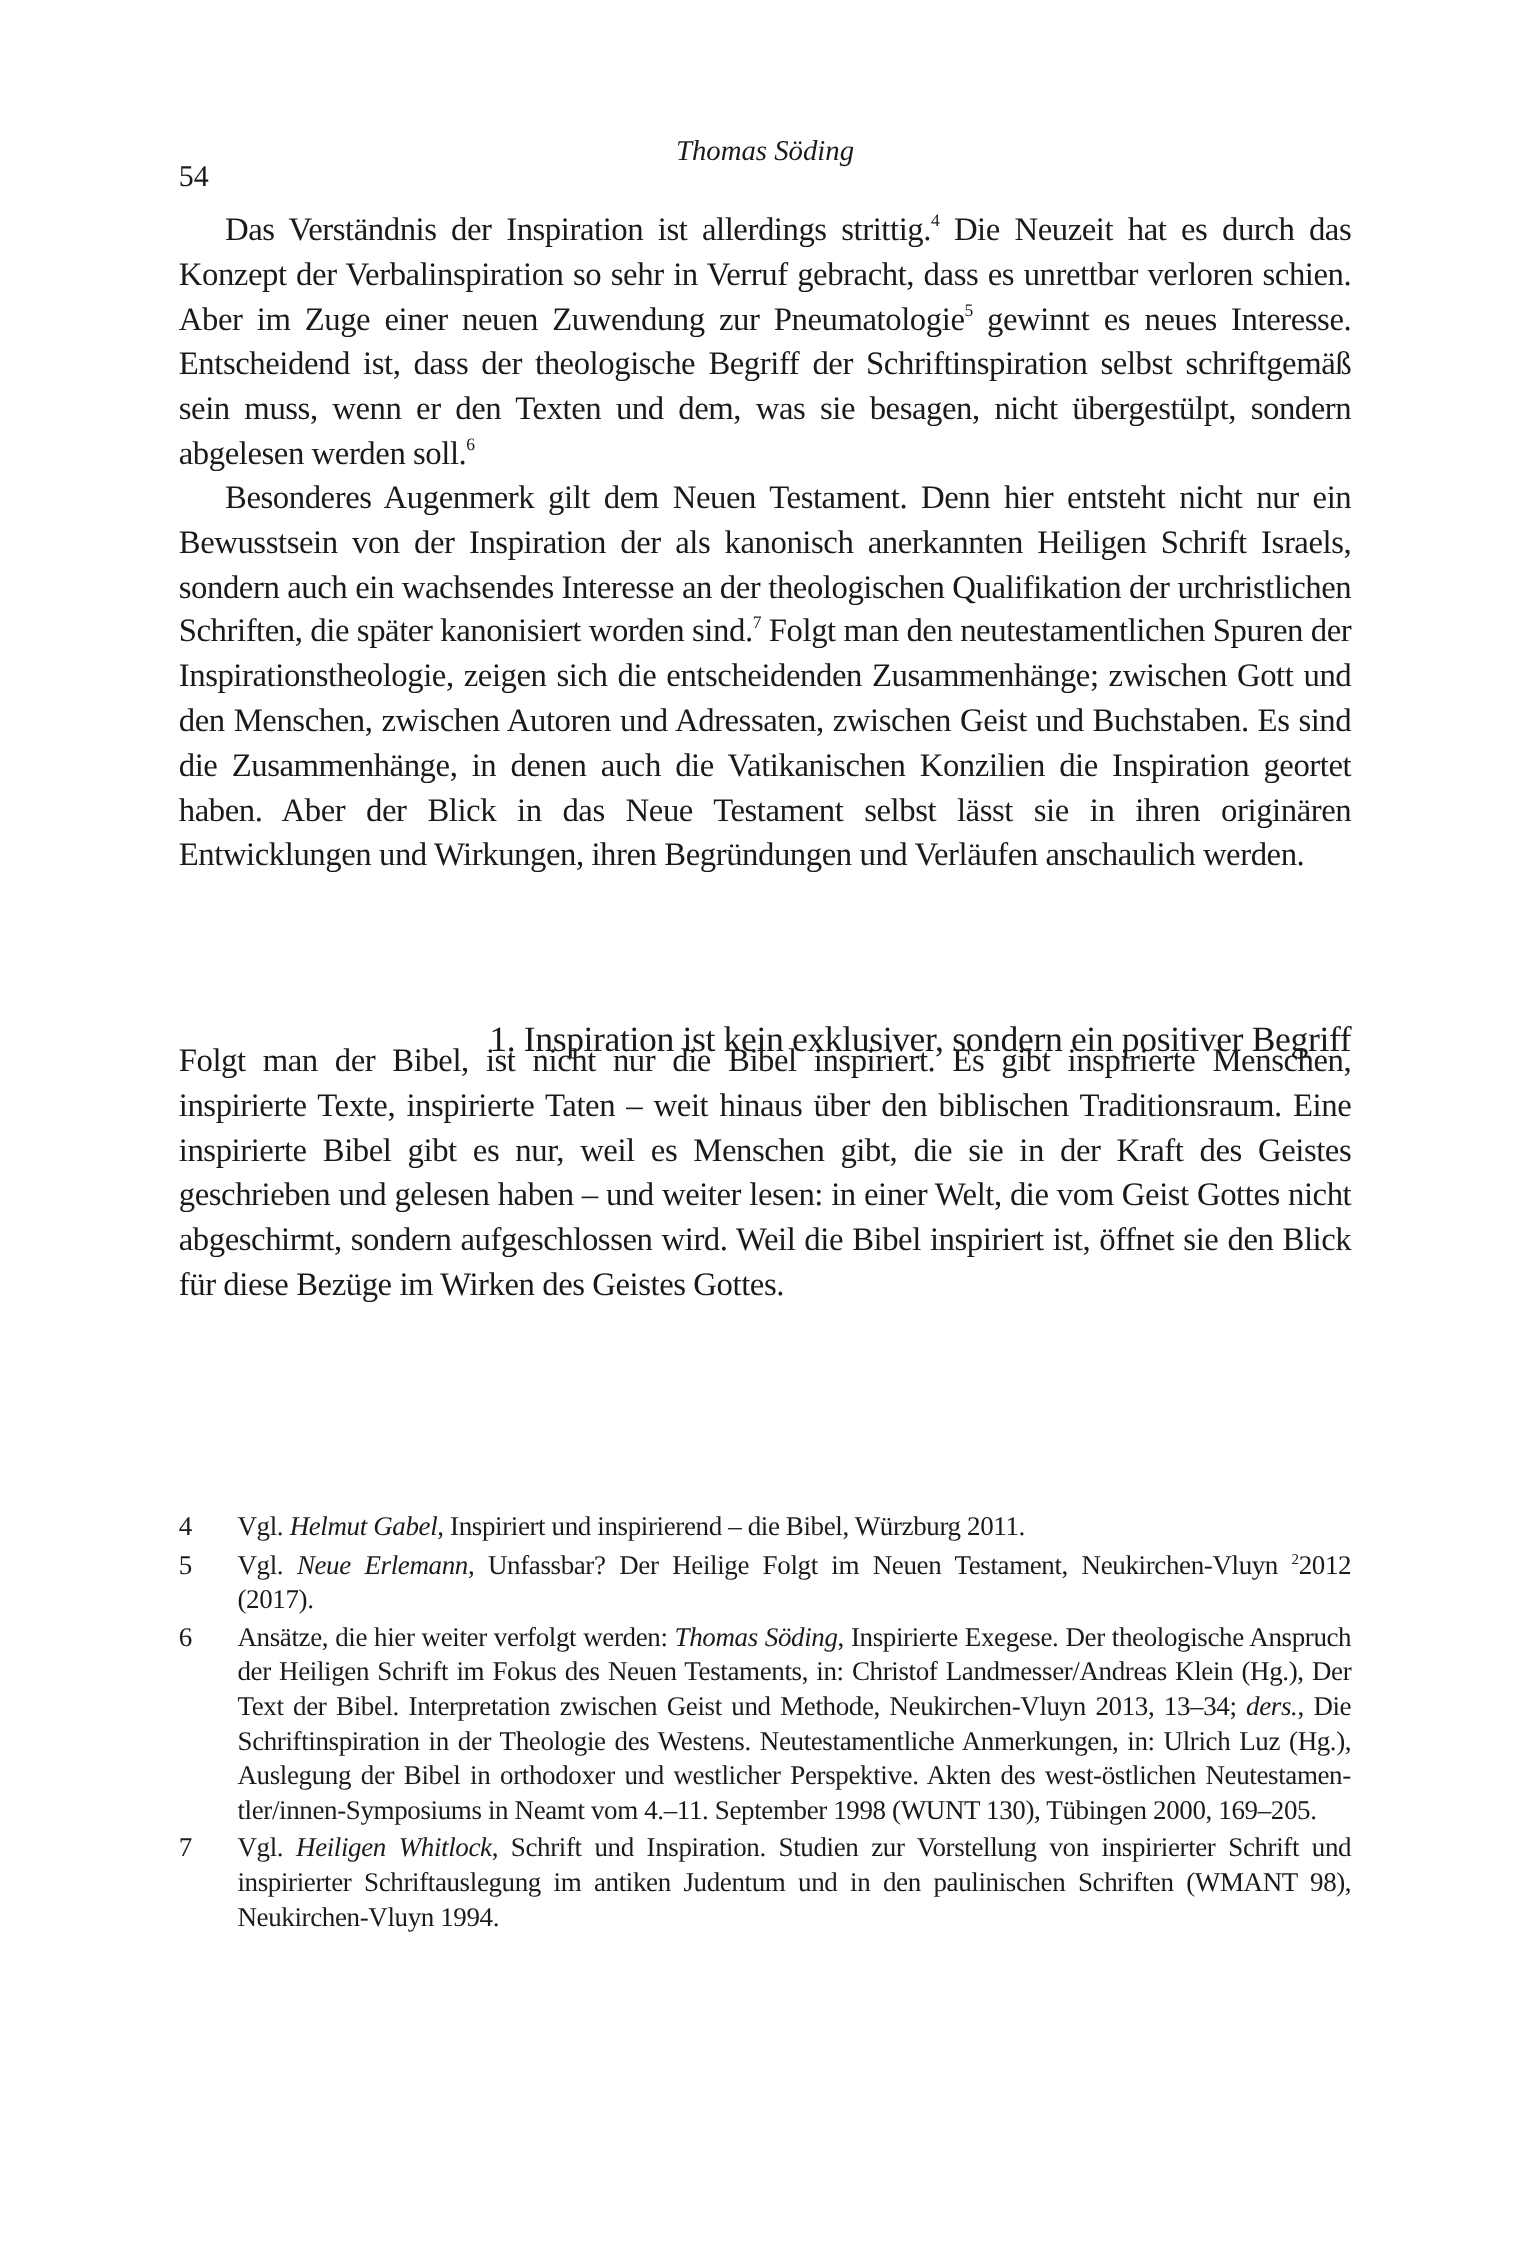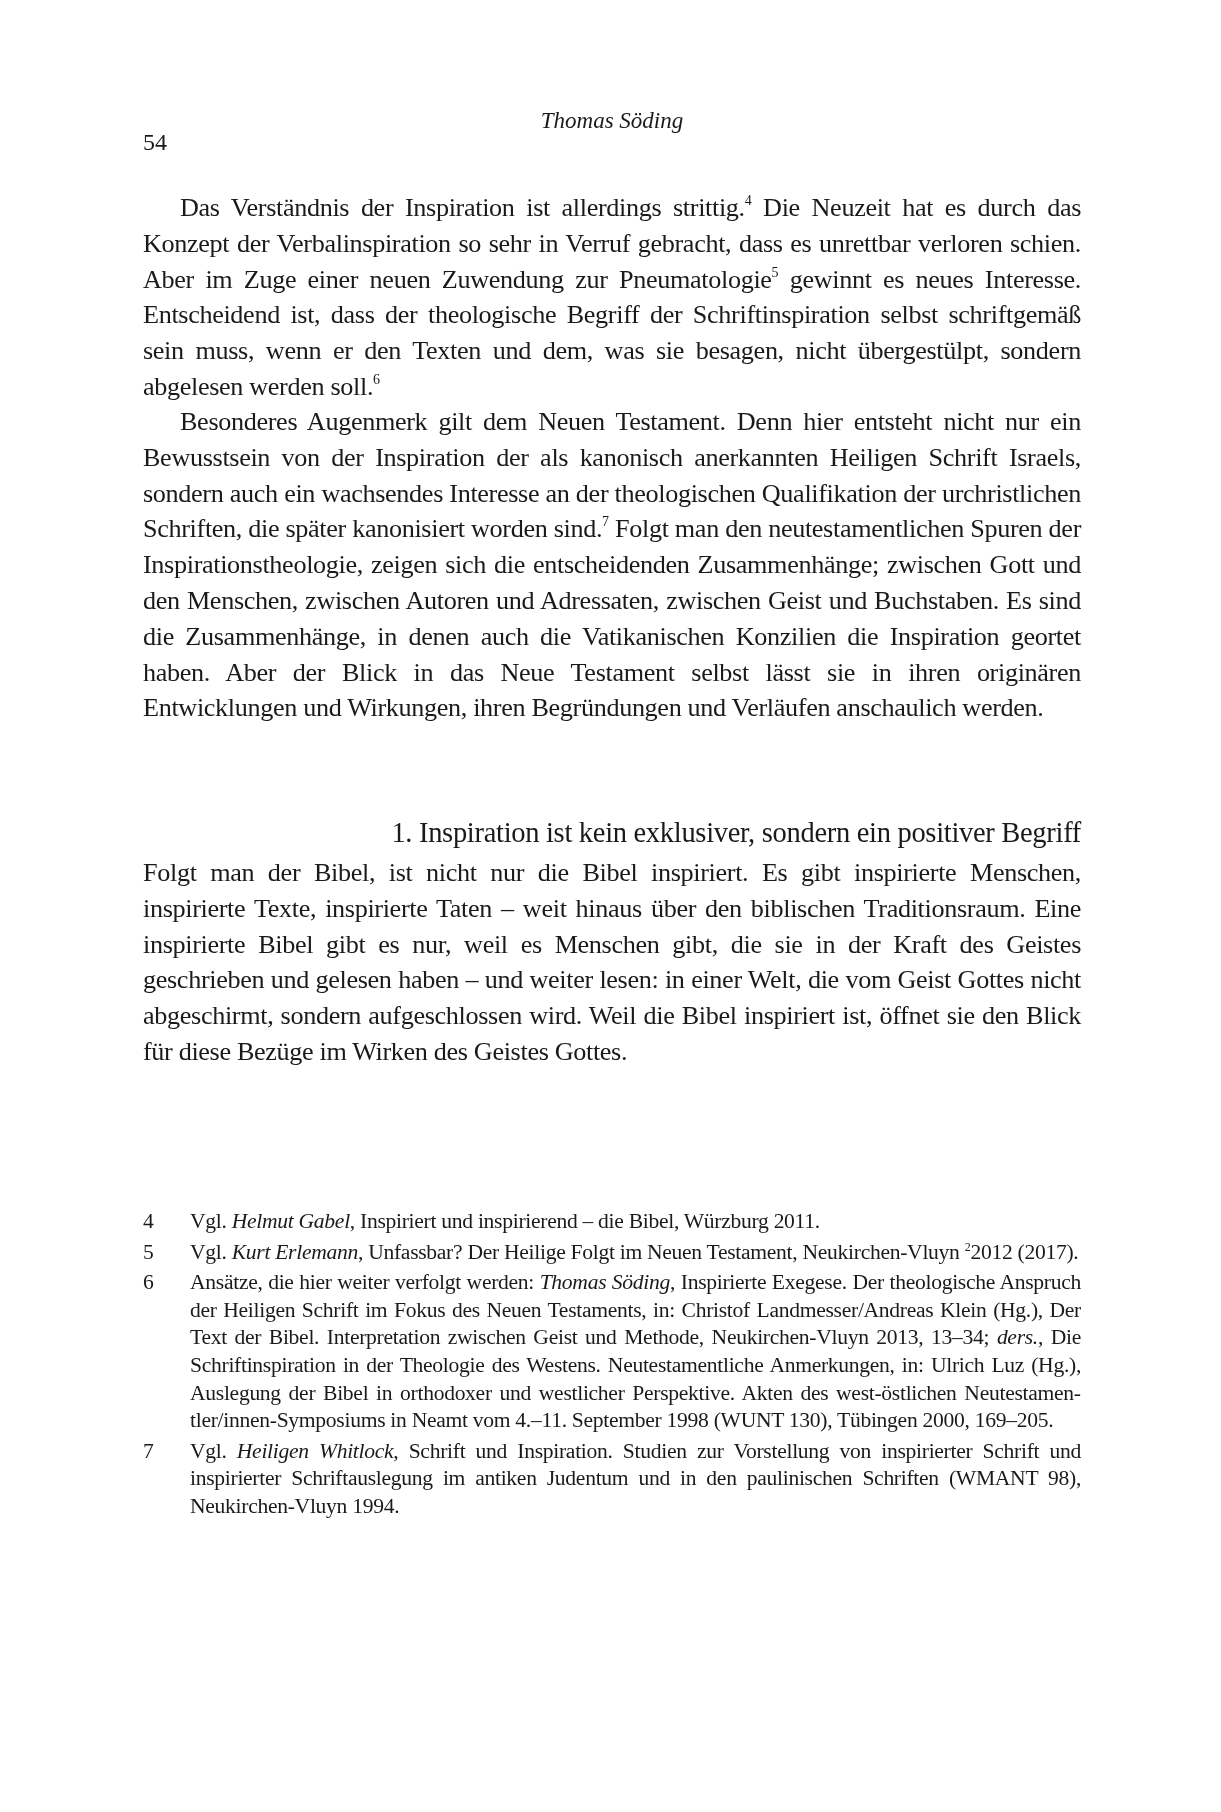--- a/index.html
+++ b/index.html
@@ -47,21 +47,20 @@
     .body-text {
       position: absolute;
       left: 0;
       width: 938px;
       font-size: 26.2px;
       line-height: 35.8px;
       text-align: justify;
       hyphens: manual;
       letter-spacing: -0.35px;
       word-spacing: 0px;
-      margin-top: 24px;
     }
     .body-text p {
       margin: 0;
     }
     .indent {
       text-indent: 37px;
     }
     .noindent {
       text-indent: 0;
     }
@@ -134,21 +133,21 @@
 
   <div class="body-text" id="block3">
     <p class="noindent">Folgt man der Bibel, ist nicht nur die Bibel inspiriert. Es gibt inspirierte Men­schen, inspirierte Texte, inspirierte Taten – weit hinaus über den biblischen Traditionsraum. Eine inspirierte Bibel gibt es nur, weil es Menschen gibt, die sie in der Kraft des Geistes geschrieben und gelesen haben – und weiter lesen: in einer Welt, die vom Geist Gottes nicht abgeschirmt, sondern aufgeschlossen wird. Weil die Bibel inspiriert ist, öffnet sie den Blick für diese Bezüge im Wir­ken des Geistes Gottes.</p>
   </div>
 
   <div class="footnotes">
     <p class="fn">
       <span class="fn-num">4</span><span>Vgl. </span><em>Helmut Gabel</em><span>, Inspiriert und inspirierend – die Bibel, Würzburg 2011.</span>
     </p>
     <p class="fn">
-      <span class="fn-num">5</span><span>Vgl. </span><em>Kurt Erlemann</em><span>, Unfassbar? Der Heilige Folgt im Neuen Testament, Neukirchen-Vluyn </span><sup>2</sup><span>2012 (2017).</span>
+      <span class="fn-num">5</span><span>Vgl. </span><em>Neue Erlemann</em><span>, Unfassbar? Der Heilige Folgt im Neuen Testament, Neukirchen-Vluyn </span><sup>2</sup><span>2012 (2017).</span>
     </p>
     <p class="fn">
       <span class="fn-num">6</span><span>Ansätze, die hier weiter verfolgt werden: </span><em>Thomas Söding</em><span>, Inspirierte Exegese. Der theo­logische Anspruch der Heiligen Schrift im Fokus des Neuen Testaments, in: Christof Landmesser/Andreas Klein (Hg.), Der Text der Bibel. Interpretation zwischen Geist und Methode, Neukirchen-Vluyn 2013, 13–34; </span><em>ders.</em><span>, Die Schriftinspiration in der Theologie des Westens. Neutestamentliche Anmerkungen, in: Ulrich Luz (Hg.), Auslegung der Bibel in orthodoxer und westlicher Perspektive. Akten des west-östlichen Neutestamen­tler/innen-Symposiums in Neamt vom 4.–11. September 1998 (WUNT 130), Tübingen 2000, 169–205.</span>
     </p>
     <p class="fn">
       <span class="fn-num">7</span><span>Vgl. </span><em>Heiligen Whitlock</em><span>, Schrift und Inspiration. Studien zur Vorstellung von inspirierter Schrift und inspirierter Schriftauslegung im antiken Judentum und in den paulinischen Schriften (WMANT 98), Neukirchen-Vluyn 1994.</span>
     </p>
   </div>
 
 </div>

